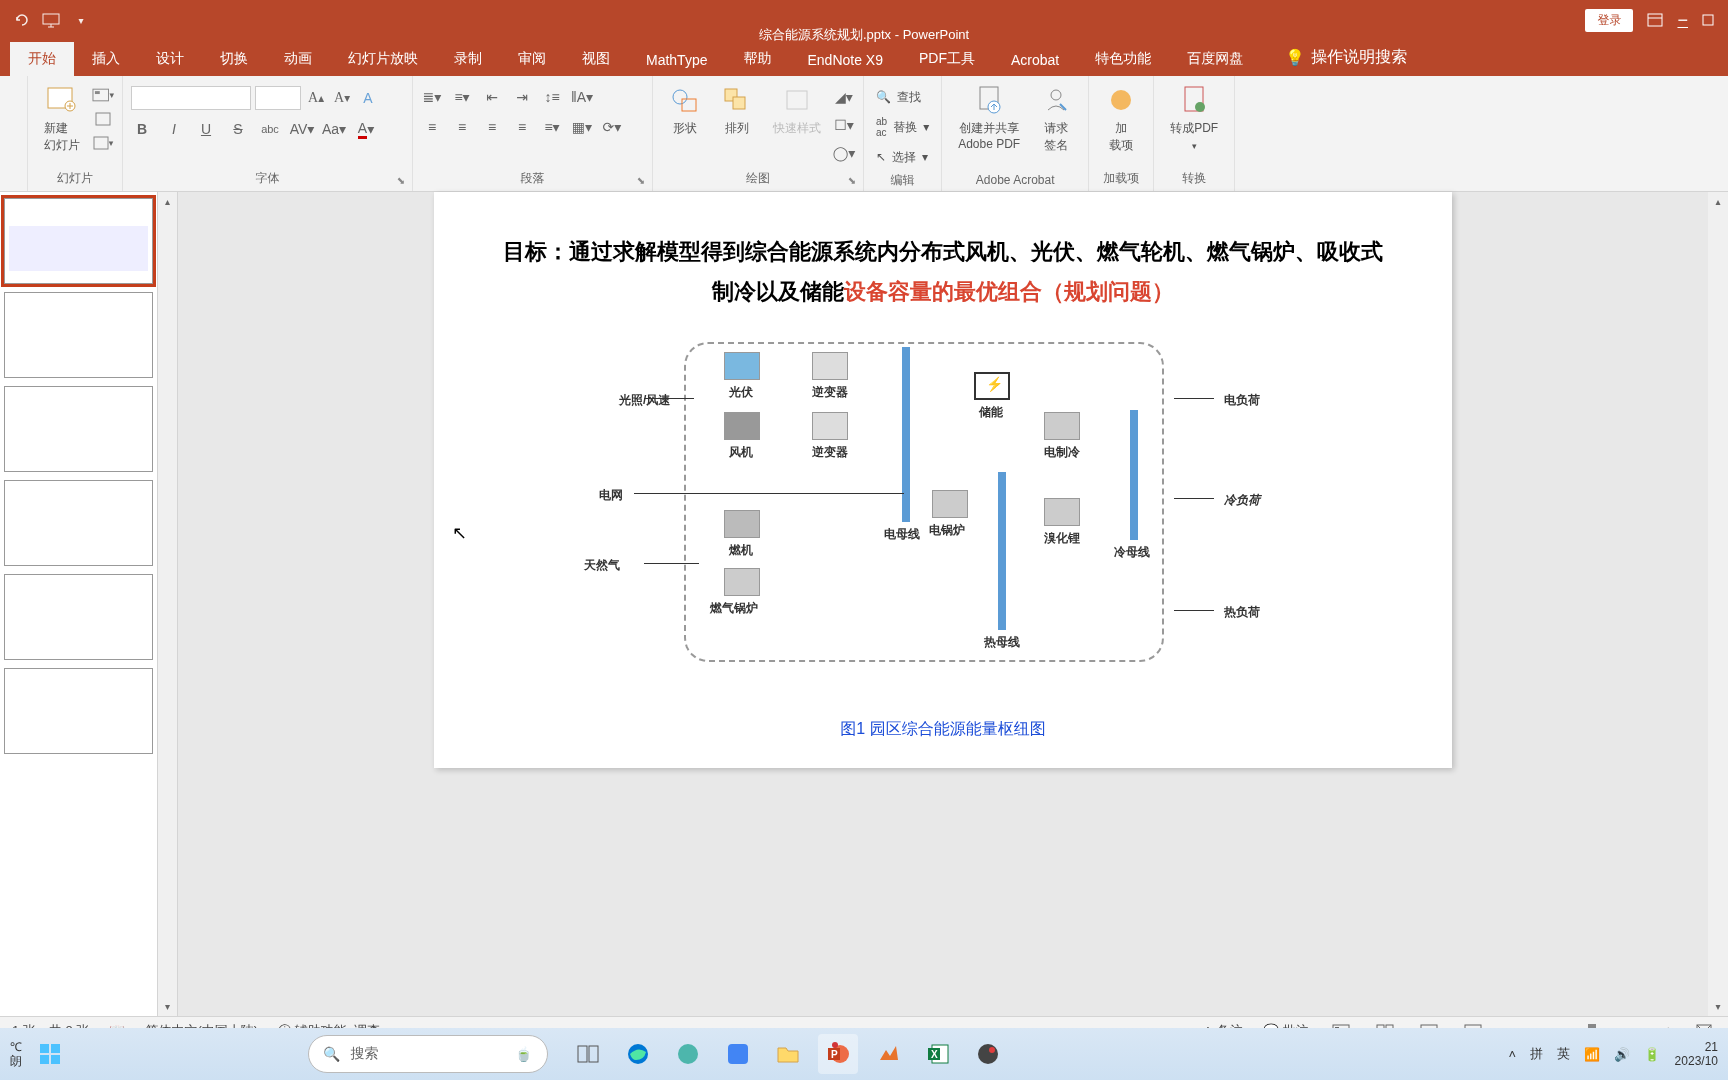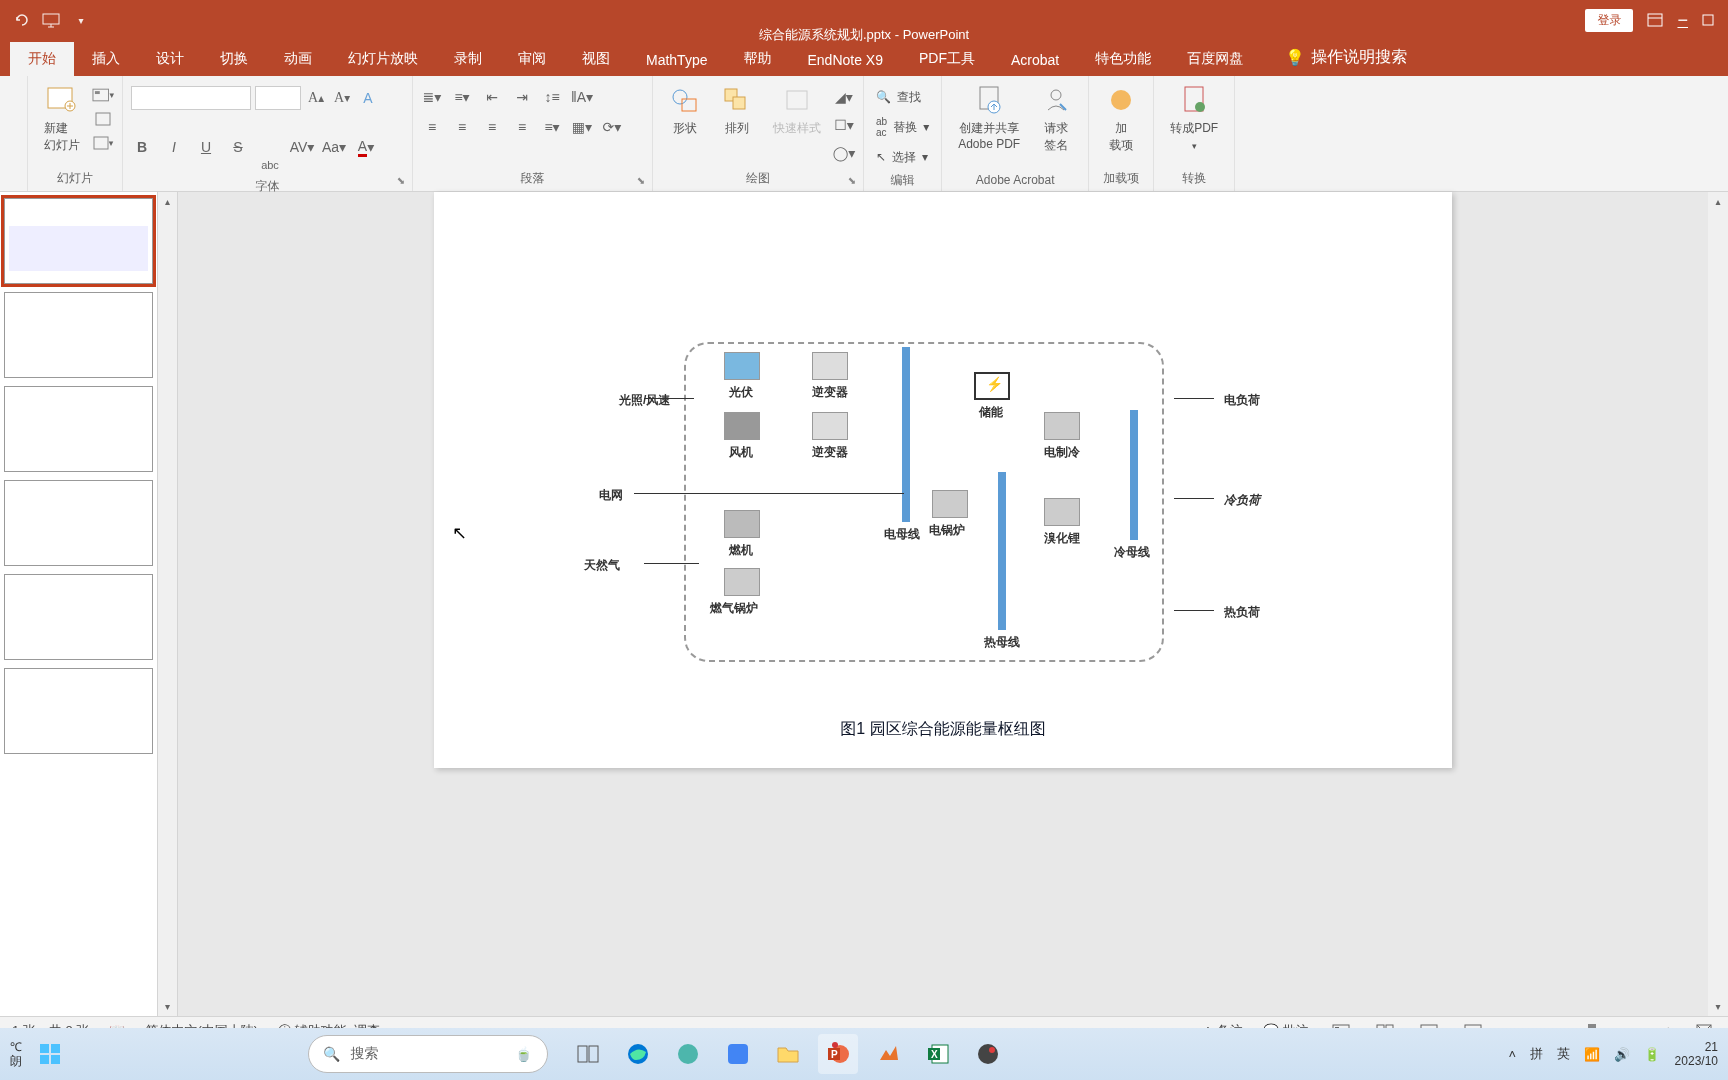--- a/index.html
+++ b/index.html
@@ -45,21 +45,21 @@
 .canvas-area { flex: 1; display: flex; align-items: flex-start; justify-content: center; padding: 0; position: relative; }
 .slide { background: #fff; width: 1018px; height: 576px; margin-top: 0; box-shadow: 2px 2px 6px rgba(0,0,0,.2); padding: 40px 60px; position: relative; }
 .slide-title { font-size: 22px; font-weight: bold; text-align: center; line-height: 1.8; }
 .slide-title .red { color: #d94530; }
 
 .diagram-box { border: 2px dashed #999; border-radius: 24px; width: 480px; height: 320px; position: absolute; left: 250px; top: 150px; }
 .diag-label { position: absolute; font-size: 12px; font-weight: bold; color: #333; white-space: nowrap; }
 .diag-box-sm { position: absolute; width: 36px; height: 28px; background: #e0e0e0; border: 1px solid #999; }
 .bus-bar { position: absolute; width: 8px; background: #5b9bd5; }
 .arrow-line { position: absolute; height: 1px; background: #333; }
-.caption { position: absolute; bottom: 28px; left: 50%; transform: translateX(-50%); font-size: 16px; color: #0f172a; }
+.caption { position: absolute; bottom: 28px; left: 50%; transform: translateX(-50%); font-size: 16px; color: #1d4ed8; }
 
 
 .canvas-scroll { width: 20px; background: #f0f0f0; display: flex; flex-direction: column; justify-content: space-between; align-items: center; padding: 4px 0; }
 
 
 .statusbar { background: #f3f3f3; height: 28px; display: flex; align-items: center; padding: 0 12px; font-size: 13px; color: #444; border-top: 1px solid #d4d4d4; gap: 20px; }
 .statusbar .spacer { flex: 1; }
 .view-btn { width: 24px; height: 20px; display: flex; align-items: center; justify-content: center; }
 .zoom-slider { width: 100px; height: 4px; background: #ccc; position: relative; margin: 0 6px; }
 .zoom-thumb { position: absolute; width: 8px; height: 14px; background: #888; top: -5px; left: 50%; }
@@ -194,21 +194,21 @@
           </span>
         <span class="small-btn">
             <i>I</i>
           </span>
         <span class="small-btn">
             <u>U</u>
           </span>
         <span class="small-btn">
             <s>S</s>
           </span>
-        <span class="small-btn" style="font-size:11px;margin-top:36px;">abc</span>
+        <span class="small-btn" style="font-size:11px;">abc</span>
         <span class="small-btn">AV▾</span>
         <span class="small-btn">Aa▾</span>
         <span class="small-btn"><span style="border-bottom:3px solid #c00;">A</span>▾</span>
       </div>
     </div>
     <div class="ribbon-group-label">字体</div>
     <span class="dialog-launcher">⬊</span>
   </div>
 
   <div class="ribbon-group" style="width:240px;">
@@ -367,20 +367,23 @@
         <div class="thumb-content"></div>
       </div>
   </div>
   <div class="scroll-stub">
     <span class="scroll-arrow">▴</span>
     <span class="scroll-arrow">▾</span>
   </div>
 
   <div class="canvas-area">
     <div class="slide">
+      <div class="slide-title">
+        <span>目标：通过求解模型得到综合能源系统内分布式风机、光伏、燃气轮机、燃气锅炉、吸收式制冷以及储能</span><span class="red">设备容量的最优组合（规划问题）</span>
+      </div>
 
       <div class="diagram-box"></div>
 
       <span class="diag-label" style="left:140px;top:200px;margin-left:45px;">光照/风速</span>
       <span class="diag-label" style="left:165px;top:295px;">电网</span>
       <span class="diag-label" style="left:150px;top:365px;">天然气</span>
 
       <div class="diag-box-sm" style="left:290px;top:160px;background:#7ab8e0;"></div>
       <span class="diag-label" style="left:295px;top:192px;">光伏</span>
       <div class="diag-box-sm" style="left:290px;top:220px;background:#999;"></div>

